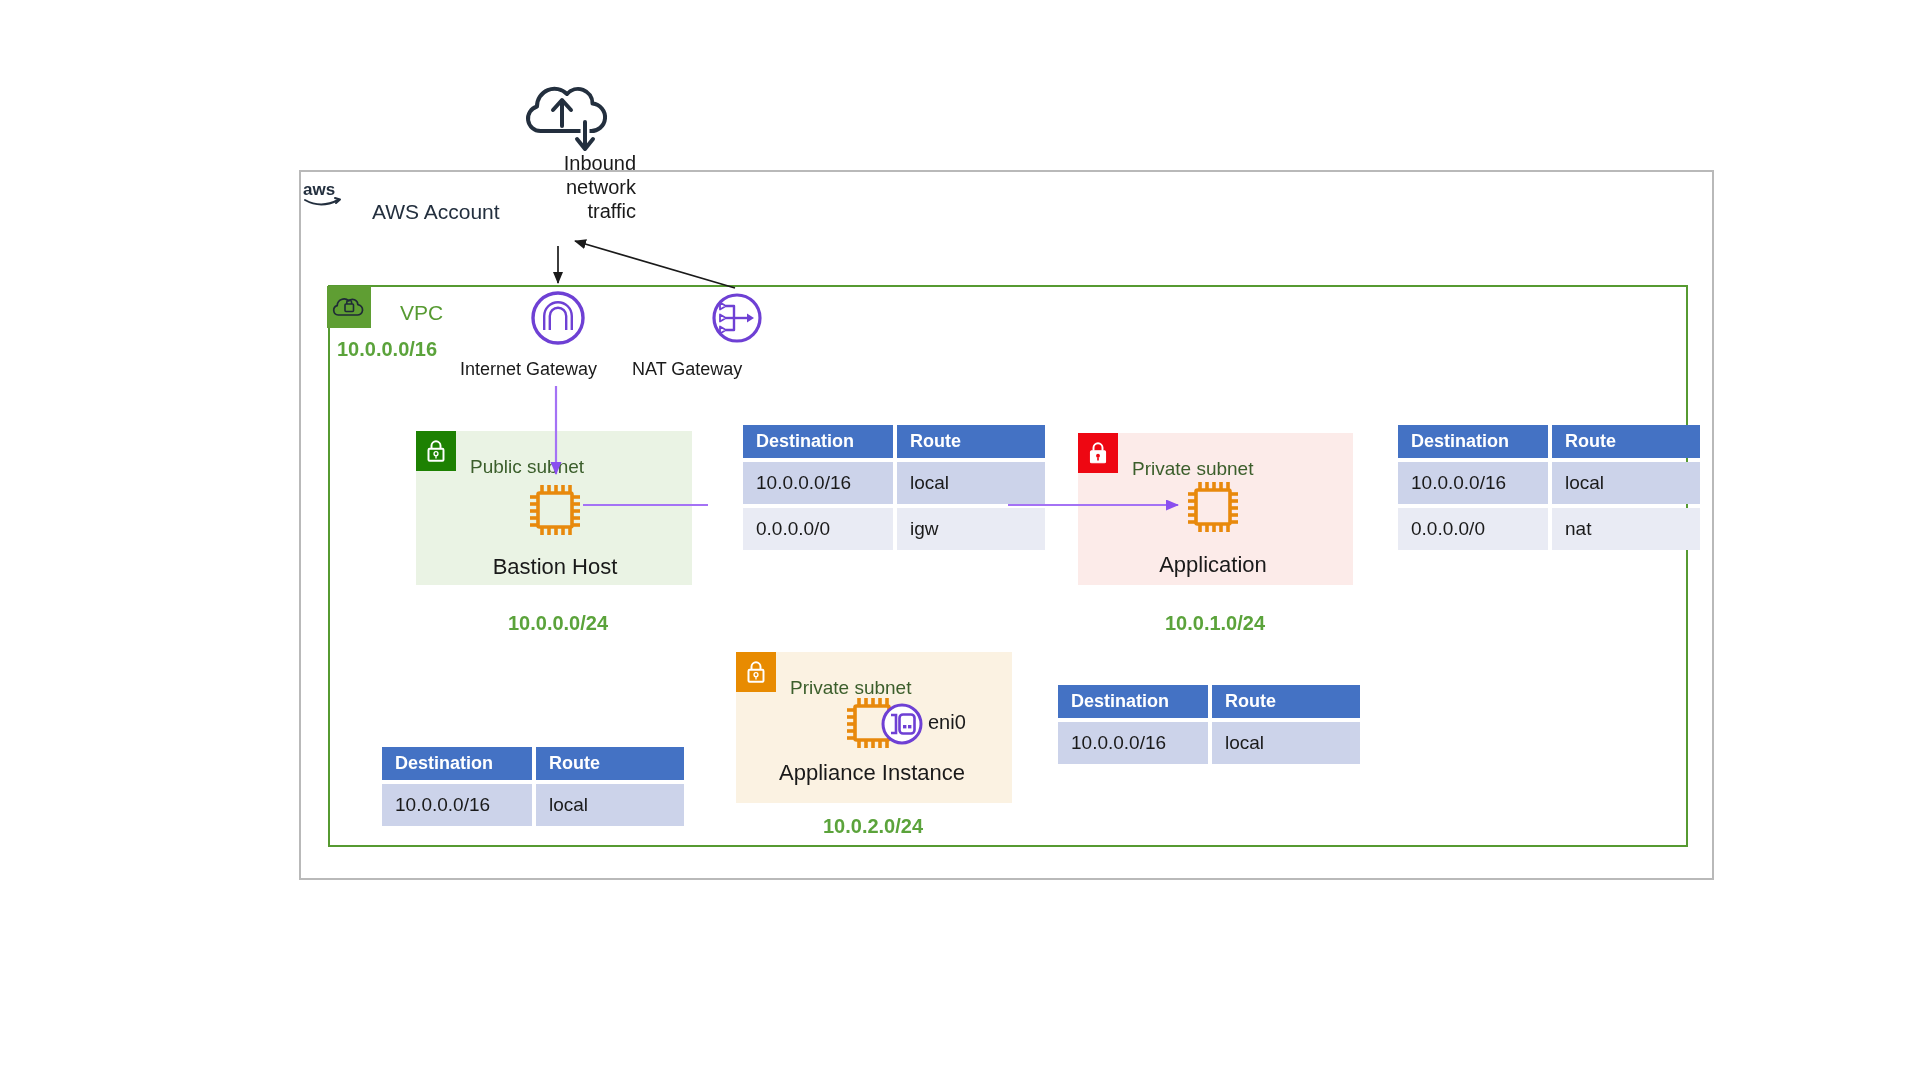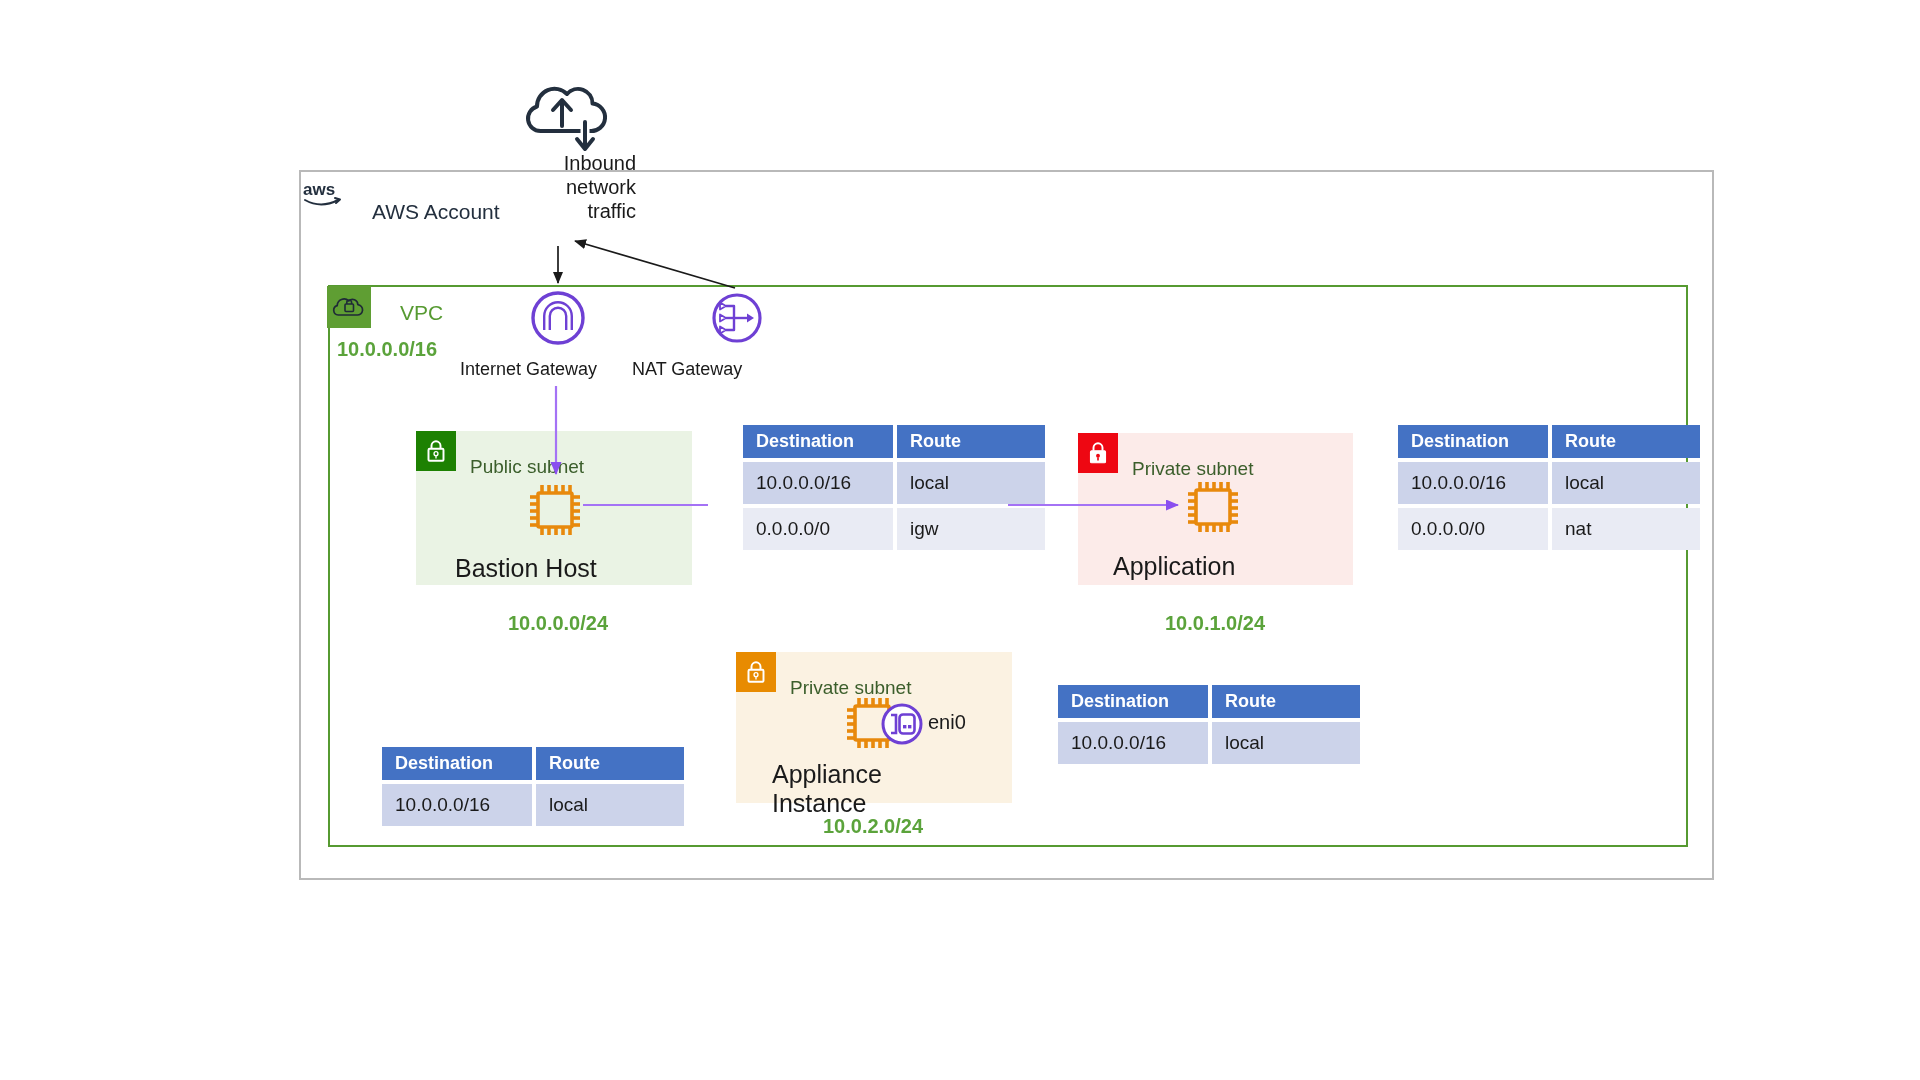--- a/index.html
+++ b/index.html
@@ -31,21 +31,21 @@
   #subnet-public{left:416px;top:431px;width:276px;height:154px;background:var(--public-bg);}
   #subnet-private-app{left:1078px;top:433px;width:275px;height:152px;background:var(--private-bg);}
   #subnet-appliance{left:736px;top:652px;width:276px;height:151px;background:var(--appliance-bg);}
   .sicon{position:absolute;left:0;top:0;width:40px;height:40px;display:flex;align-items:center;justify-content:center;}
   #subnet-public .sicon{background:var(--public-icon);}
   #subnet-private-app .sicon{background:var(--private-icon);}
   #subnet-appliance .sicon{background:var(--appliance-icon);}
   .stitle{position:absolute;left:54px;top:9px;font-size:19px;color:var(--subnet-title);margin-top:16px;}
 
   .chip{position:absolute;width:56px;height:56px;}
-  .clabel{position:absolute;font-size:25px;color:var(--text);}
+  .clabel{position:absolute;text-align:center;font-size:22px;color:var(--text);}
   .cidr{position:absolute;text-align:center;font-size:20px;font-weight:bold;color:var(--green-text);}
 
   #bastion-chip{left:527px;top:482px;}
   #bastion-label{left:455px;top:554px;width:200px;}
   #public-cidr{left:458px;top:612px;width:200px;}
 
   #app-chip{left:1185px;top:479px;}
   #app-label{left:1113px;top:552px;width:200px;}
   #app-cidr{left:1115px;top:612px;width:200px;}
 

